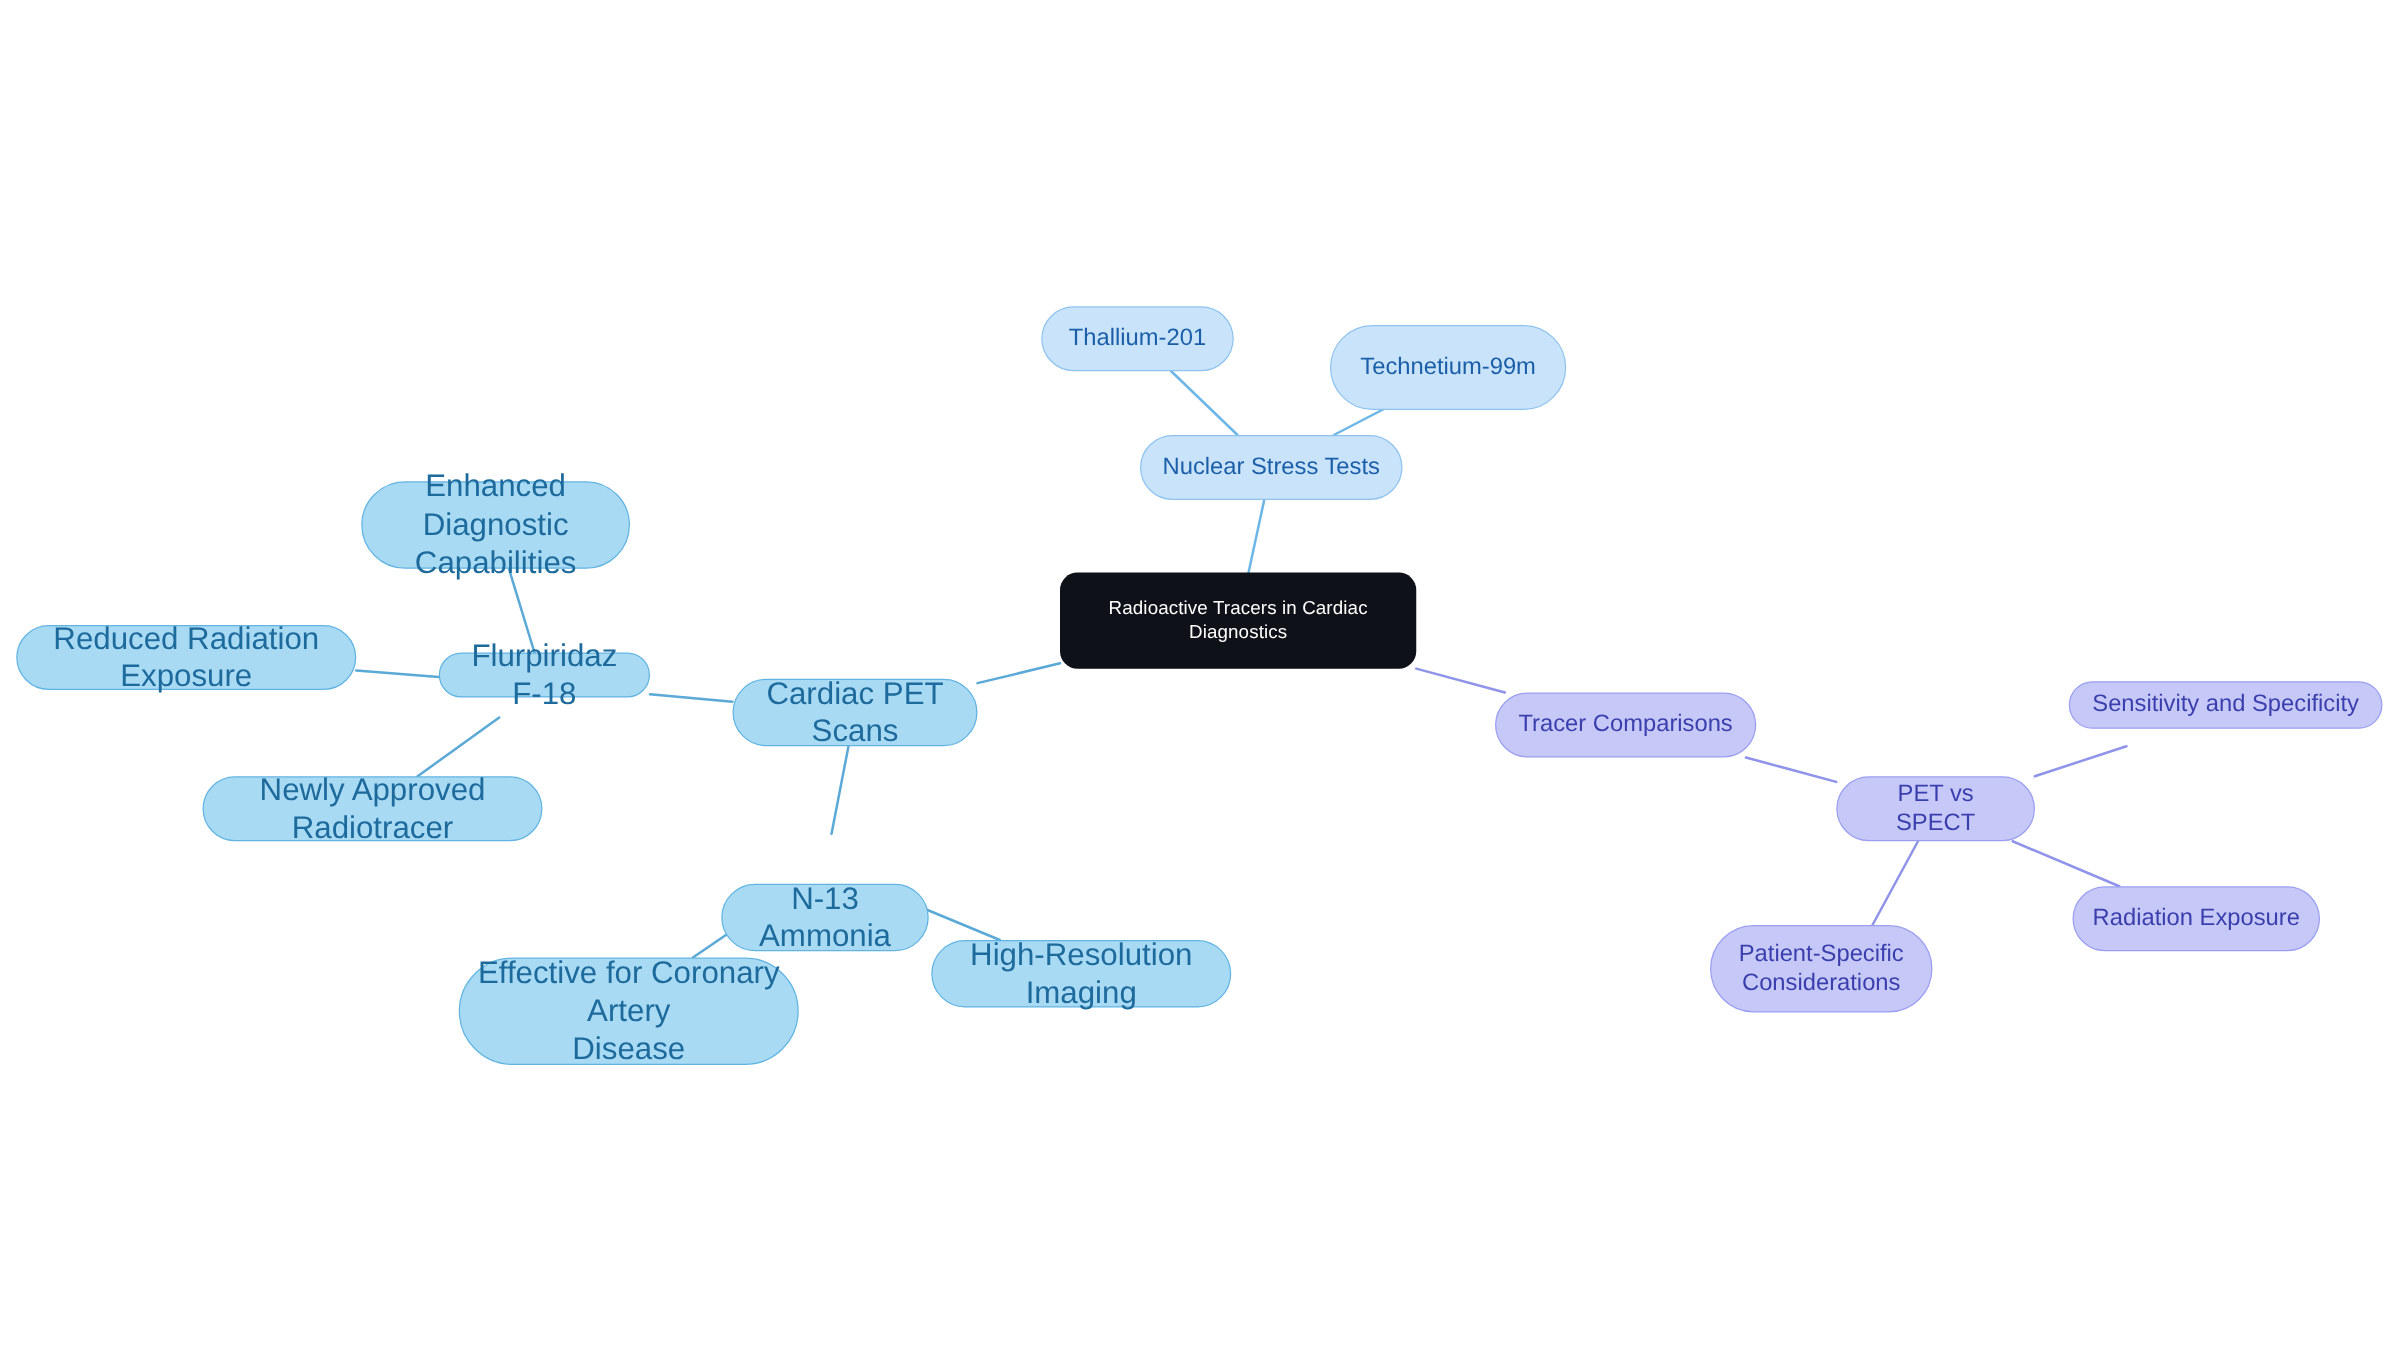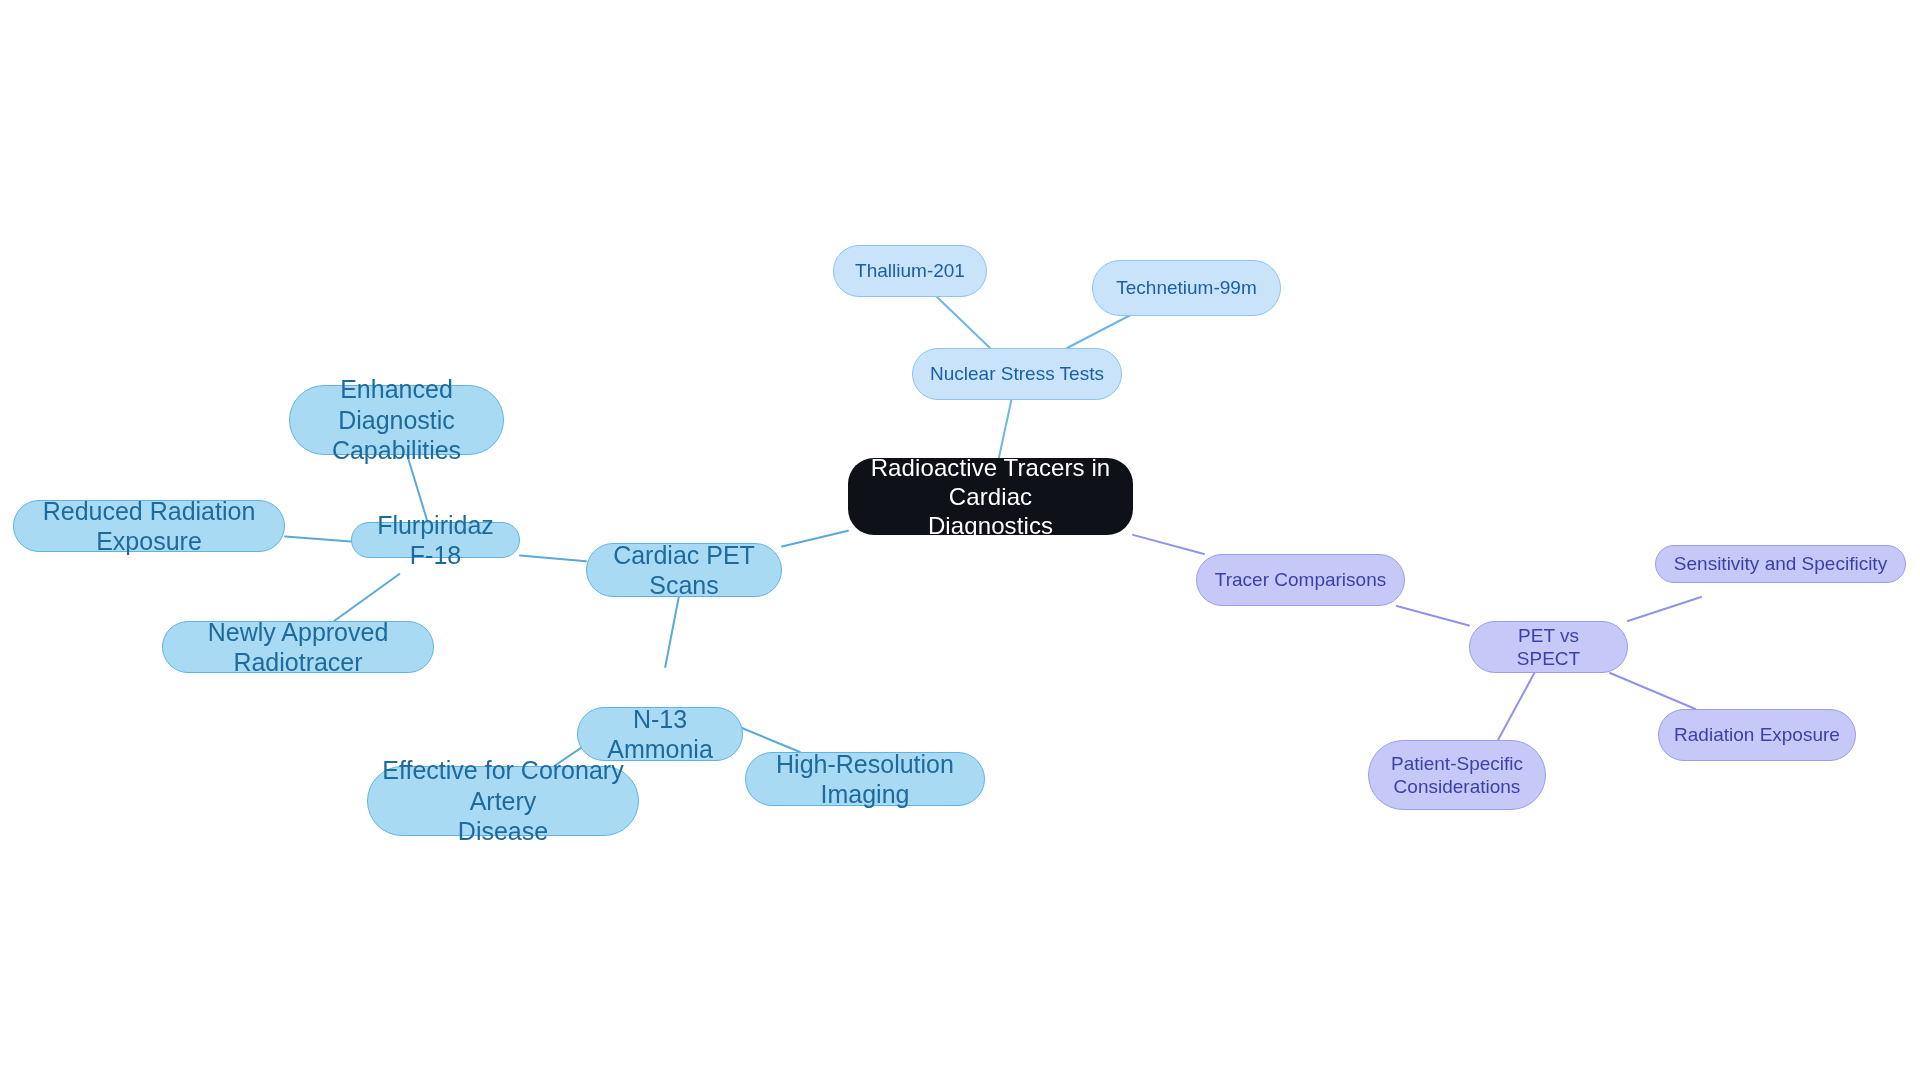--- a/index.html
+++ b/index.html
@@ -37,22 +37,22 @@
     border-style: solid;
     border-width: 1.5px;
     line-height: 1.22;
     white-space: pre-line;
     padding: 0 14px;
   }
   .node-root {
     background: #0e1117;
     border: none;
     color: #ffffff;
-    border-radius: 26px;
-    font-size: 24px;
+    border-radius: 14px;
+    font-size: 15px;
     letter-spacing: 0.1px;
   }
   .node-blue-light {
     background: #c9e3fb;
     border-color: #8fc3ee;
     color: #1a5fa8;
     font-size: 19px;
   }
   .node-blue-cyan {
     background: #a9daf4;
@@ -87,29 +87,29 @@
       <line x1="1396.7388059701493" y1="606" x2="1469" y2="625.5221774193549" stroke="#8f93ea" stroke-width="2" stroke-linecap="round"></line>
       <line x1="1627.8684210526317" y1="621" x2="1701.1315789473683" y2="597" stroke="#8f93ea" stroke-width="2" stroke-linecap="round"></line>
       <line x1="1610.1022727272727" y1="673" x2="1695.3977272727273" y2="709" stroke="#8f93ea" stroke-width="2" stroke-linecap="round"></line>
       <line x1="1534.3828125" y1="673" x2="1498.00390625" y2="740" stroke="#8f93ea" stroke-width="2" stroke-linecap="round"></line>
     </svg>
   <div id="node-layer">
       <div class="node node-root" style="left: 848px; top: 458px; width: 285px; height: 77px;">Radioactive Tracers in Cardiac
 Diagnostics</div>
       <div class="node node-blue-light" style="left: 912px; top: 348px; width: 210px; height: 52px;">Nuclear Stress Tests</div>
       <div class="node node-blue-light" style="left: 833px; top: 245px; width: 154px; height: 52px;">Thallium-201</div>
-      <div class="node node-blue-light" style="left: 1092px; top: 260px; width: 189px; height: 56px;">Technetium-99m</div>
+      <div class="node node-blue-light" style="left: 1064px; top: 260px; width: 189px; height: 68px;">Technetium-99m</div>
       <div class="node node-blue-cyan" style="left: 586px; top: 543px; width: 196px; height: 54px;">Cardiac PET Scans</div>
       <div class="node node-blue-cyan" style="left: 351px; top: 522px; width: 169px; height: 36px;">Flurpiridaz F-18</div>
       <div class="node node-blue-cyan" style="left: 289px; top: 385px; width: 215px; height: 70px;">Enhanced Diagnostic
 Capabilities</div>
       <div class="node node-blue-cyan" style="left: 13px; top: 500px; width: 272px; height: 52px;">Reduced Radiation Exposure</div>
       <div class="node node-blue-cyan" style="left: 162px; top: 621px; width: 272px; height: 52px;">Newly Approved Radiotracer</div>
       <div class="node node-blue-cyan" style="left: 577px; top: 667px; width: 166px; height: 54px; margin-top: 40px;">N-13 Ammonia</div>
-      <div class="node node-blue-cyan" style="left: 367px; top: 766px; width: 272px; height: 70px;">Effective for Coronary Artery
+      <div class="node node-blue-cyan" style="left: 367px; top: 766px; width: 272px; height: 86px;">Effective for Coronary Artery
 Disease</div>
       <div class="node node-blue-cyan" style="left: 745px; top: 752px; width: 240px; height: 54px;">High-Resolution Imaging</div>
       <div class="node node-purple" style="left: 1196px; top: 554px; width: 209px; height: 52px;">Tracer Comparisons</div>
       <div class="node node-purple" style="left: 1469px; top: 621px; width: 159px; height: 52px;">PET vs SPECT</div>
       <div class="node node-purple" style="left: 1655px; top: 545px; width: 251px; height: 38px;">Sensitivity and Specificity</div>
       <div class="node node-purple" style="left: 1658px; top: 709px; width: 198px; height: 52px;">Radiation Exposure</div>
       <div class="node node-purple" style="left: 1368px; top: 740px; width: 178px; height: 70px;">Patient-Specific
 Considerations</div>
     </div>
 </div>

